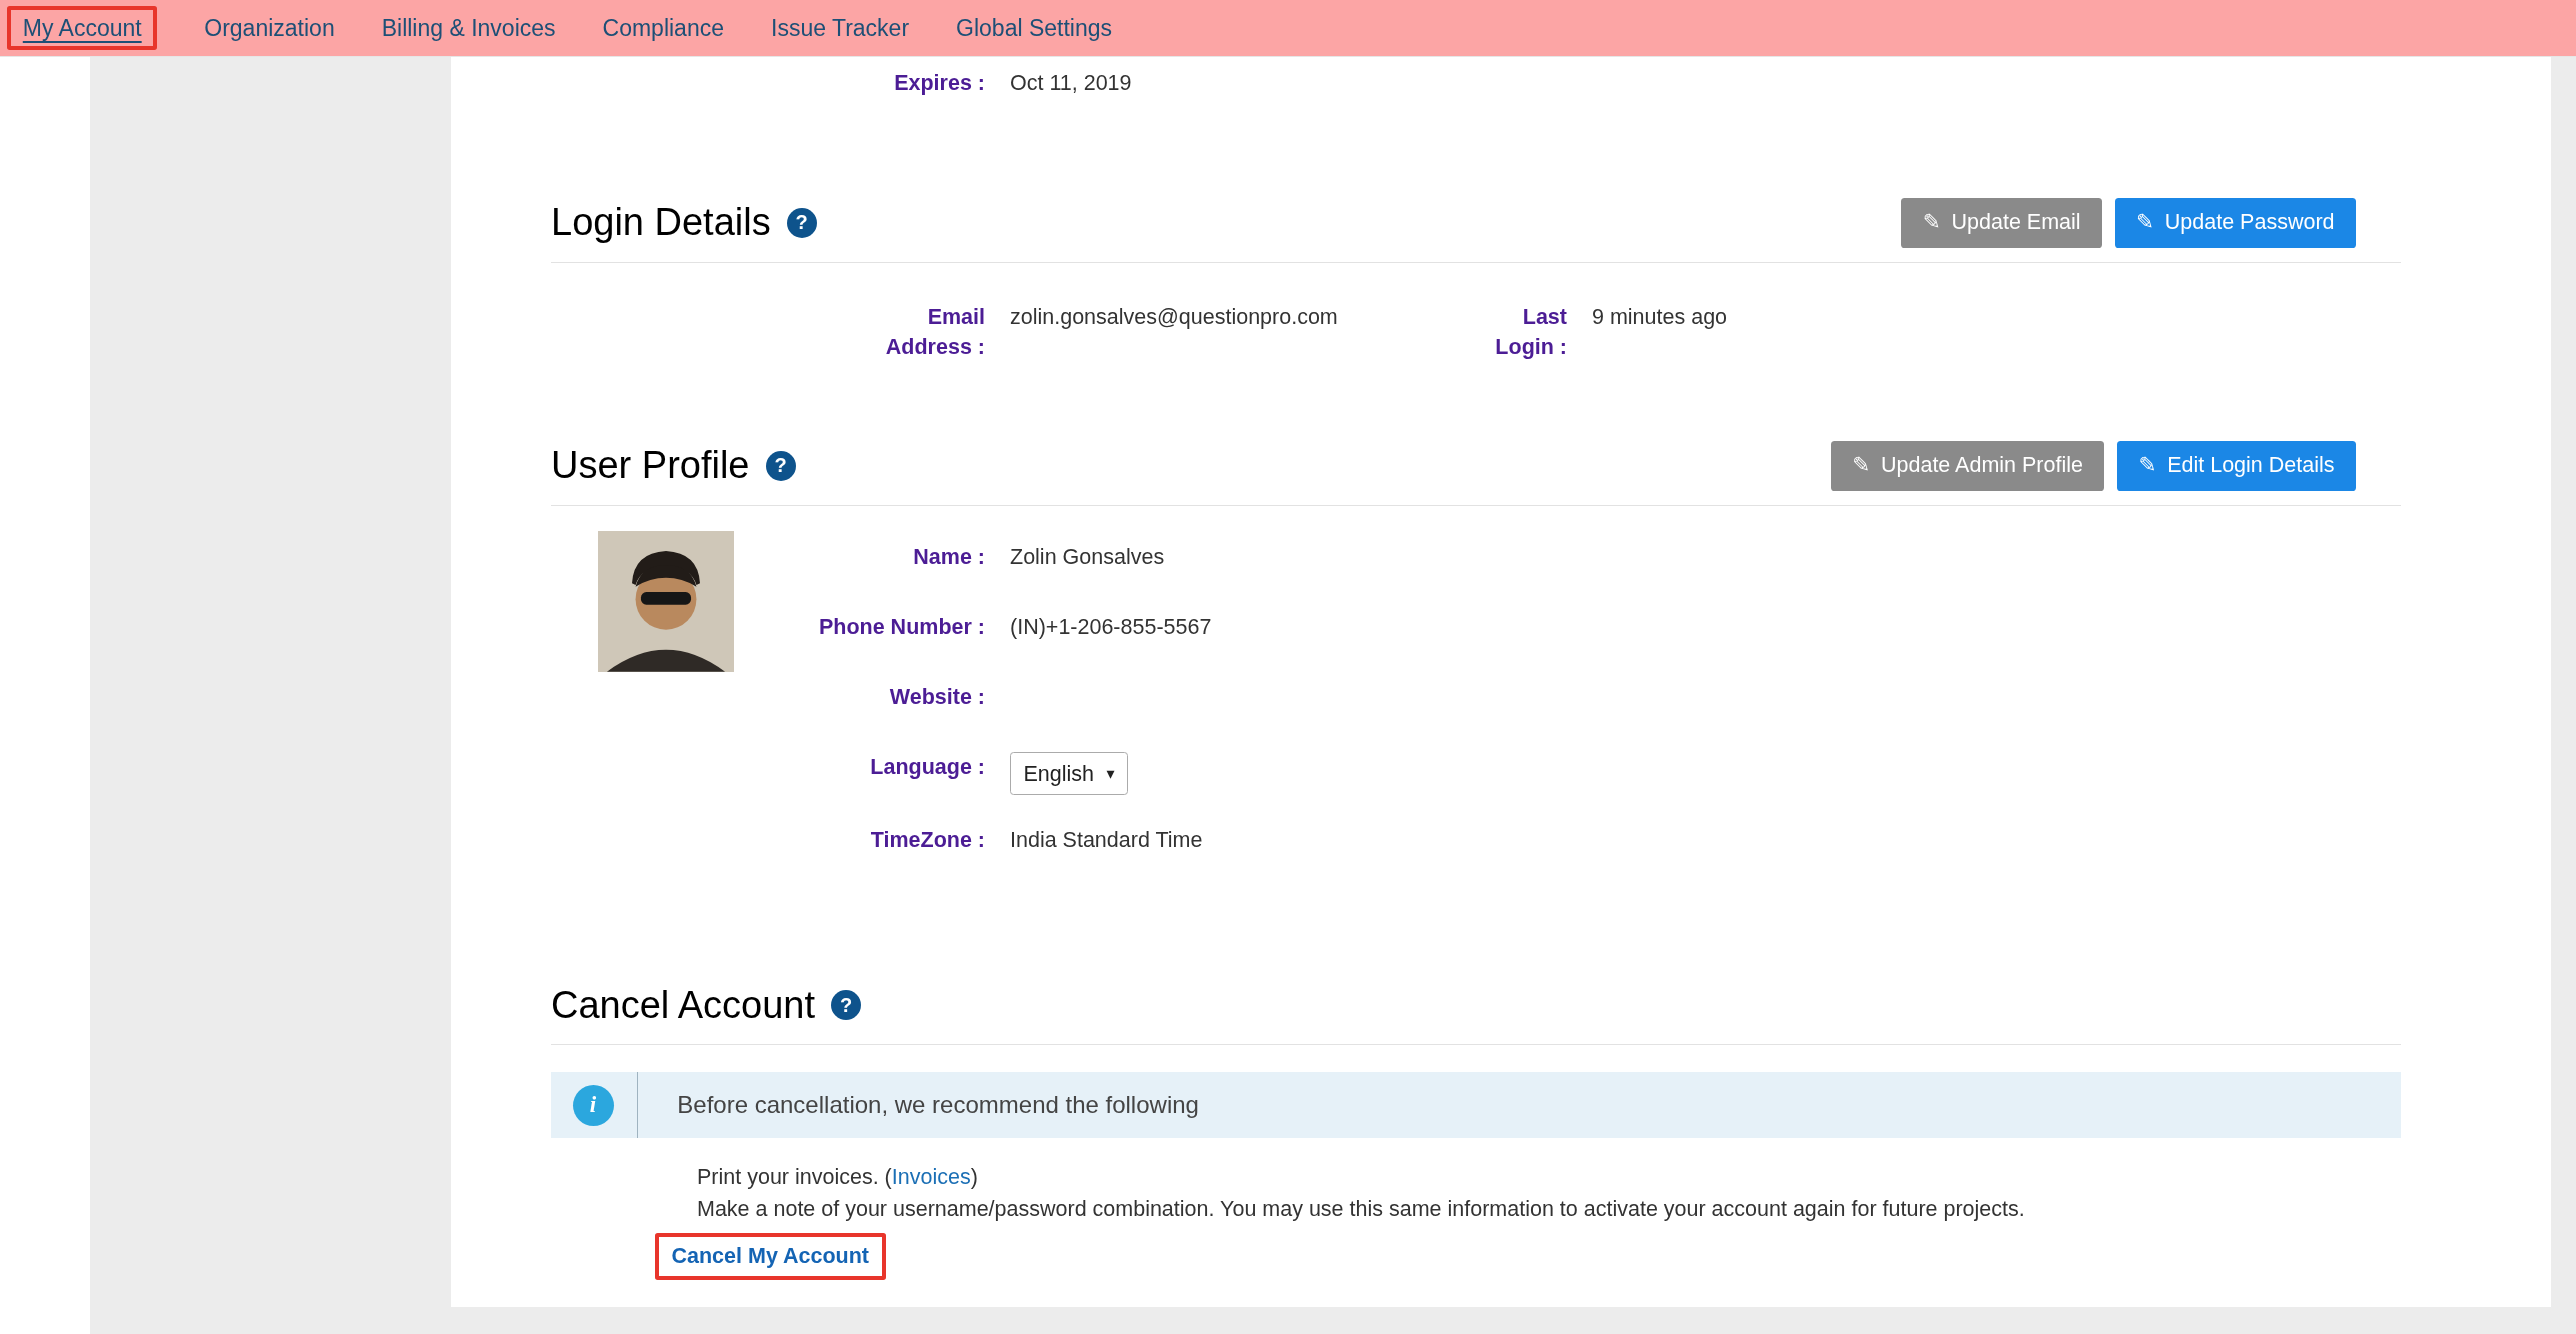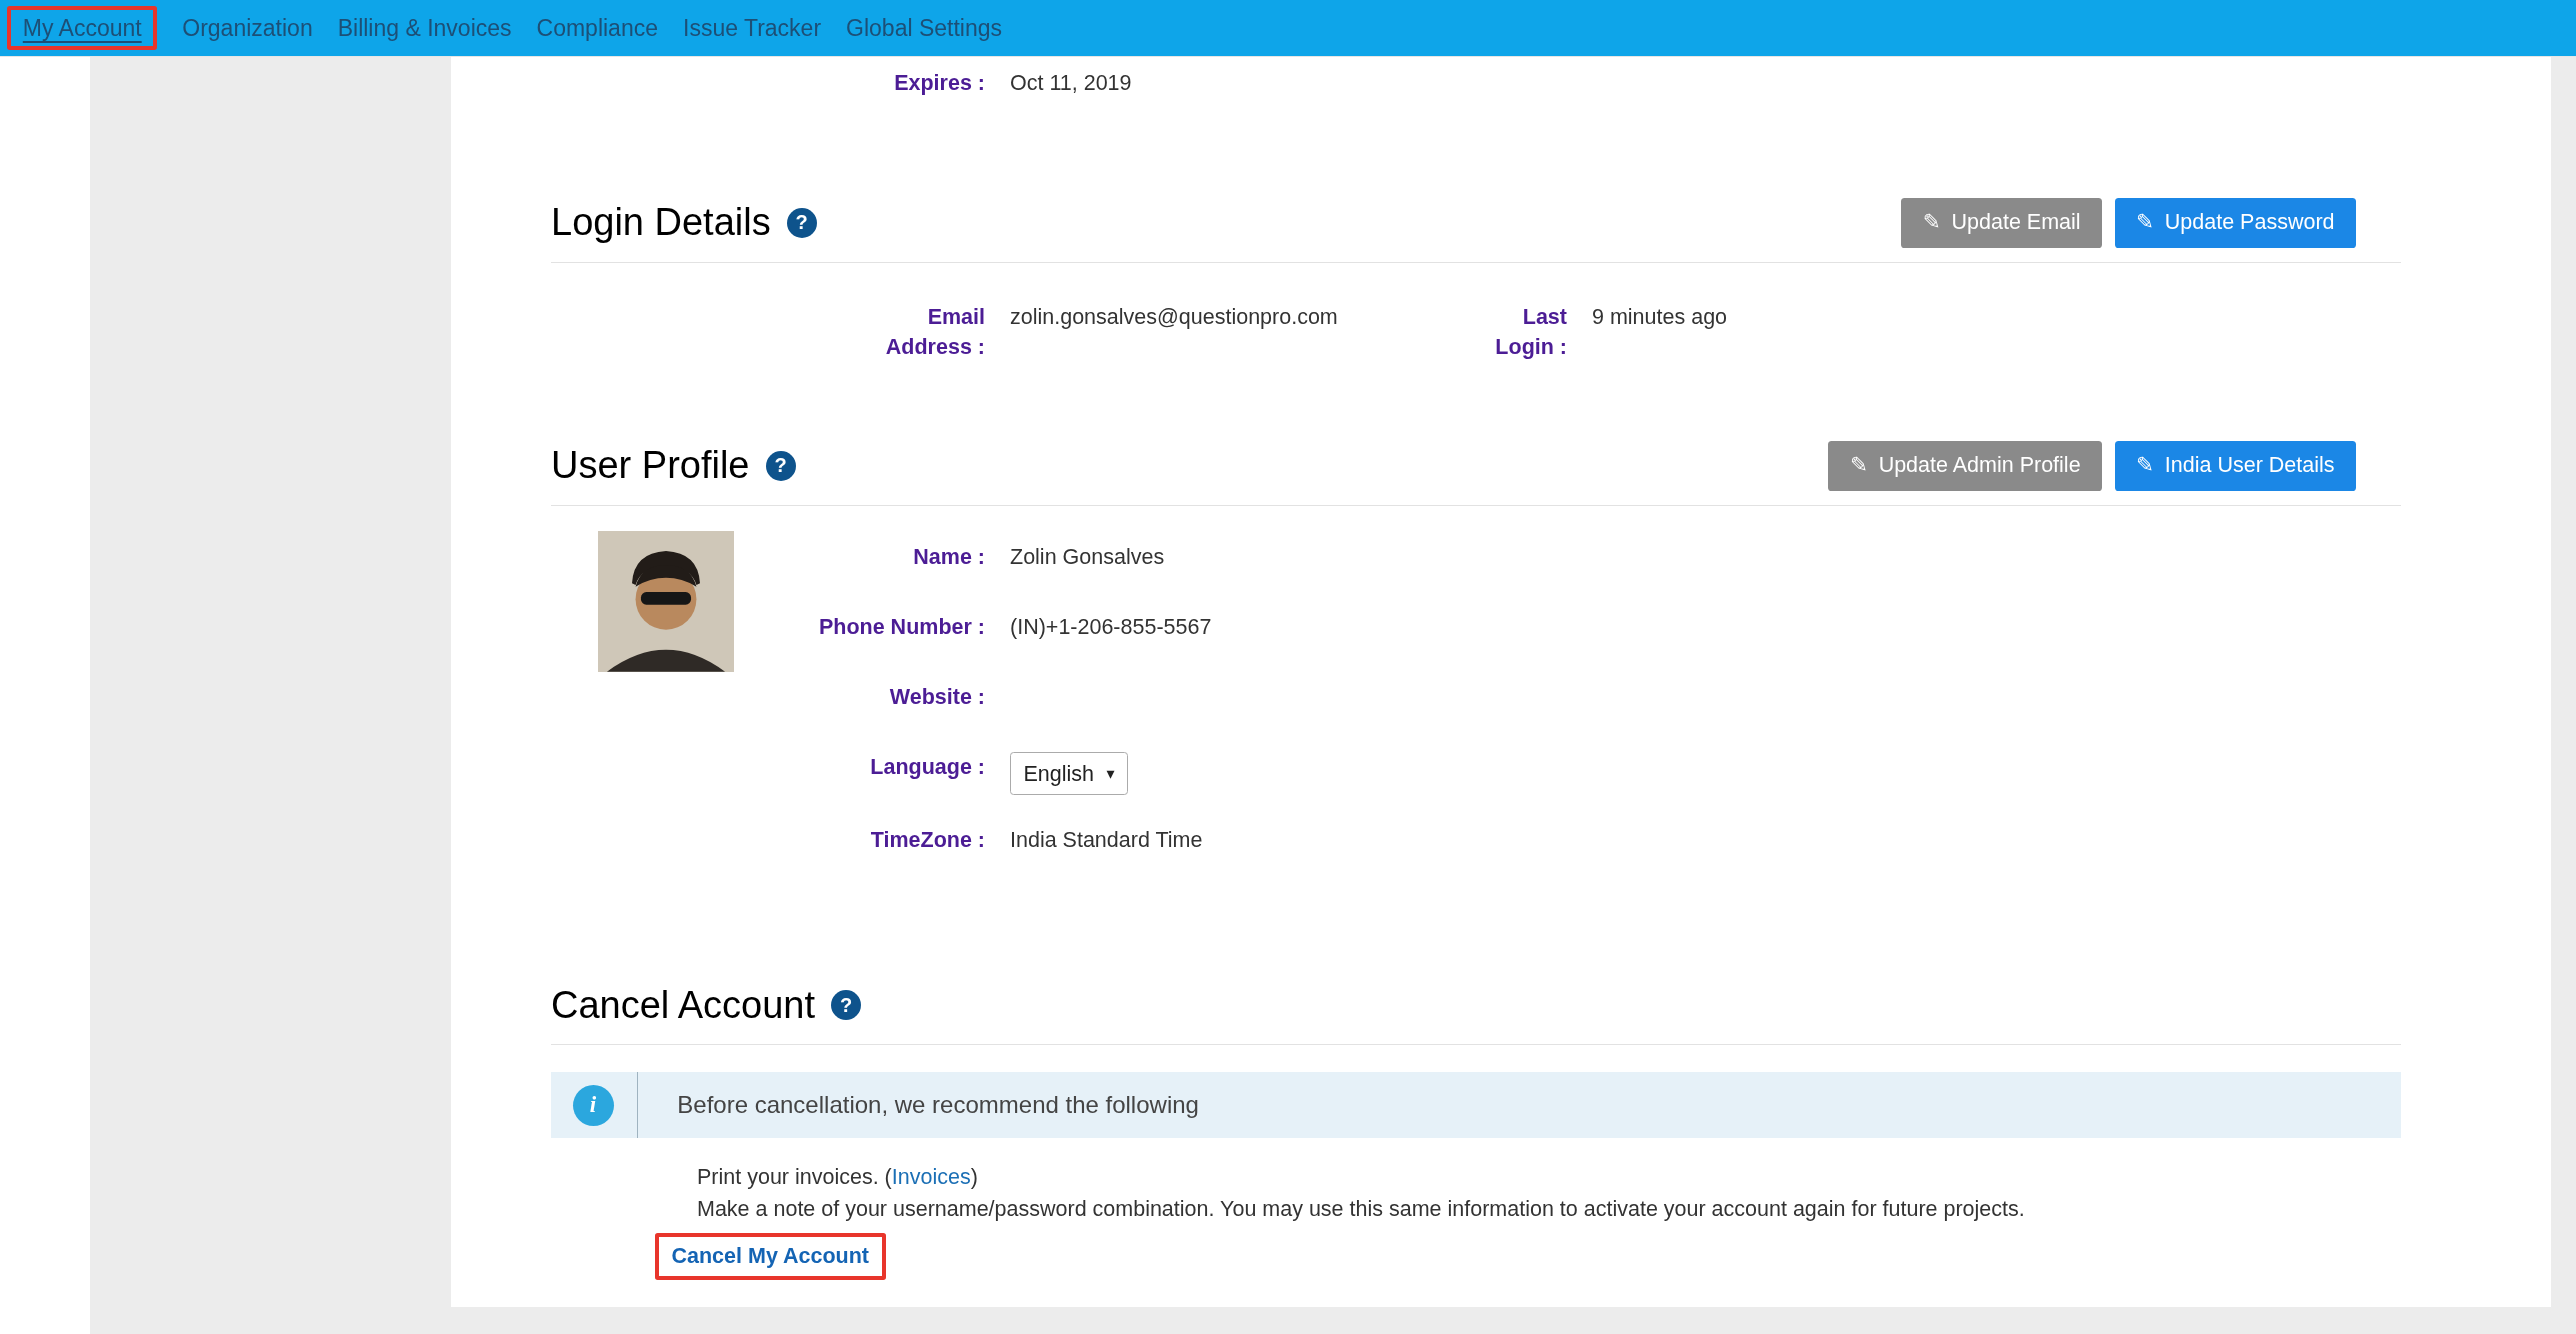--- a/index.html
+++ b/index.html
@@ -8,22 +8,22 @@
     width: 2576px; height: 1335px;
     background: #ececec;
     font-family: "Liberation Sans", sans-serif;
     position: relative;
     overflow: hidden;
   }
 
   
   .topnav {
     position: absolute; top: 0; left: 0; width: 2576px; height: 57px;
-    background: #0ea5e9; border-bottom: 0.9px solid #e6e6e6;
-    display: flex; align-items: center; gap: 25px;
+    background: #fca5a5; border-bottom: 0.9px solid #e6e6e6;
+    display: flex; align-items: center; gap: 47px;
     padding-left: 7.2px; z-index: 5;
   }
   .nav-item {
     font-size: 23px; color: #1d4f76; cursor: pointer; white-space: nowrap;
   }
   .nav-item.active { text-decoration: underline; text-underline-offset: 5.4px; }
   .annot-nav {
     border: 4.5px solid #e8352b; border-radius: 2.7px;
     padding: 4.5px 11.6px; display: inline-flex; align-items: center;
   }
@@ -186,21 +186,21 @@
         <span class="section-title">User Profile</span>
         <span class="help-icon">?</span>
       </div>
       <div class="btn-group">
         <button class="btn btn-gray">
           <span class="icon">✎</span>
           <span>Update Admin Profile</span>
         </button>
         <button class="btn btn-blue">
           <span class="icon">✎</span>
-          <span>India User Details</span>
+          <span>Edit Login Details</span>
         </button>
       </div>
     </div>
     <div class="divider"></div>
 
     <div class="profile-section">
       <div class="photo">
         <svg width="136" height="141" viewBox="0 0 152 157" xmlns="http://www.w3.org/2000/svg">
           <rect width="152" height="157" fill="#cfc7b8"></rect>
           <path d="M38,58 Q40,24 76,22 Q112,24 114,58 L110,60 Q104,40 76,40 Q48,40 42,60 Z" fill="#221c18"></path>

